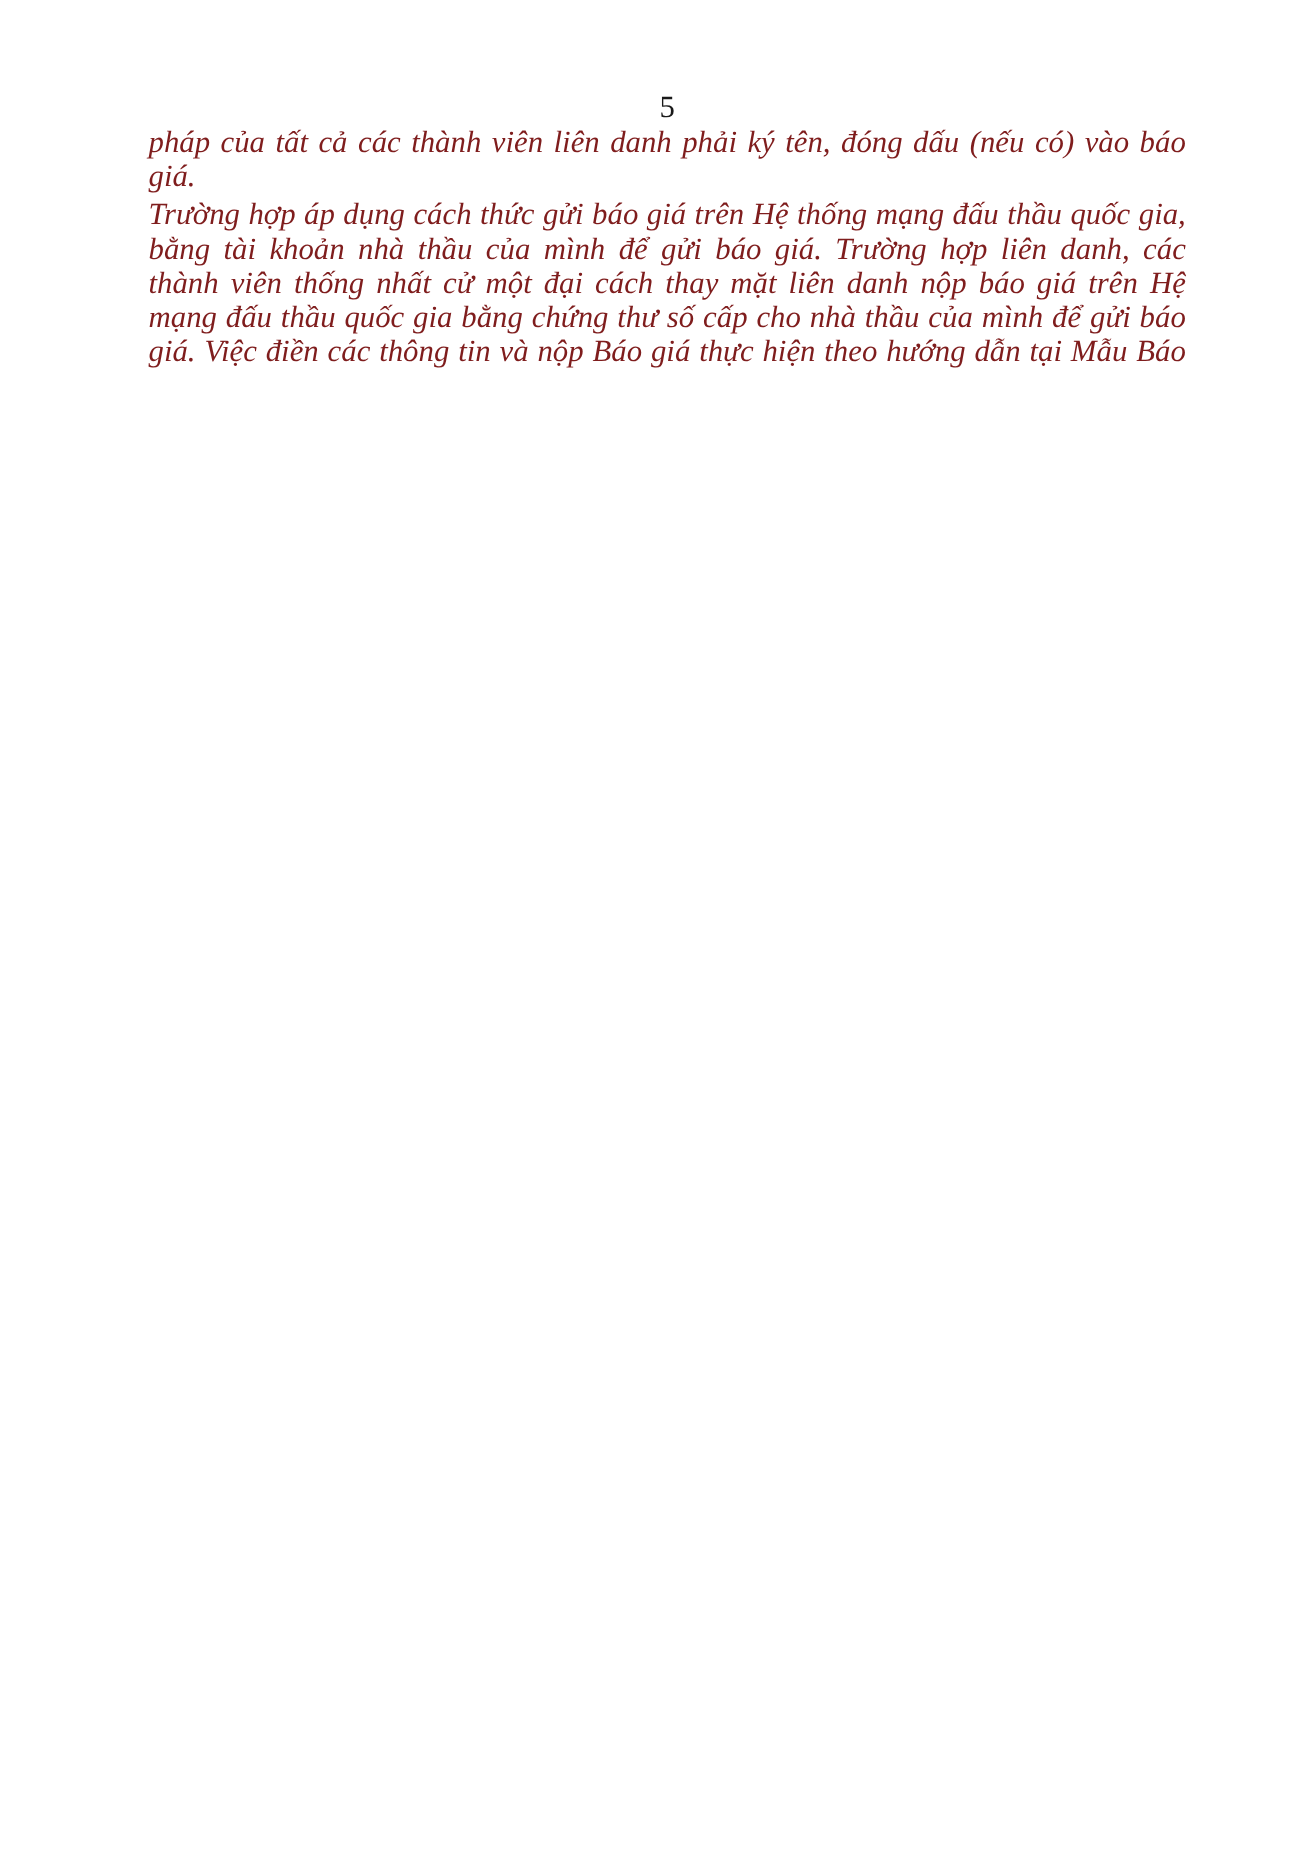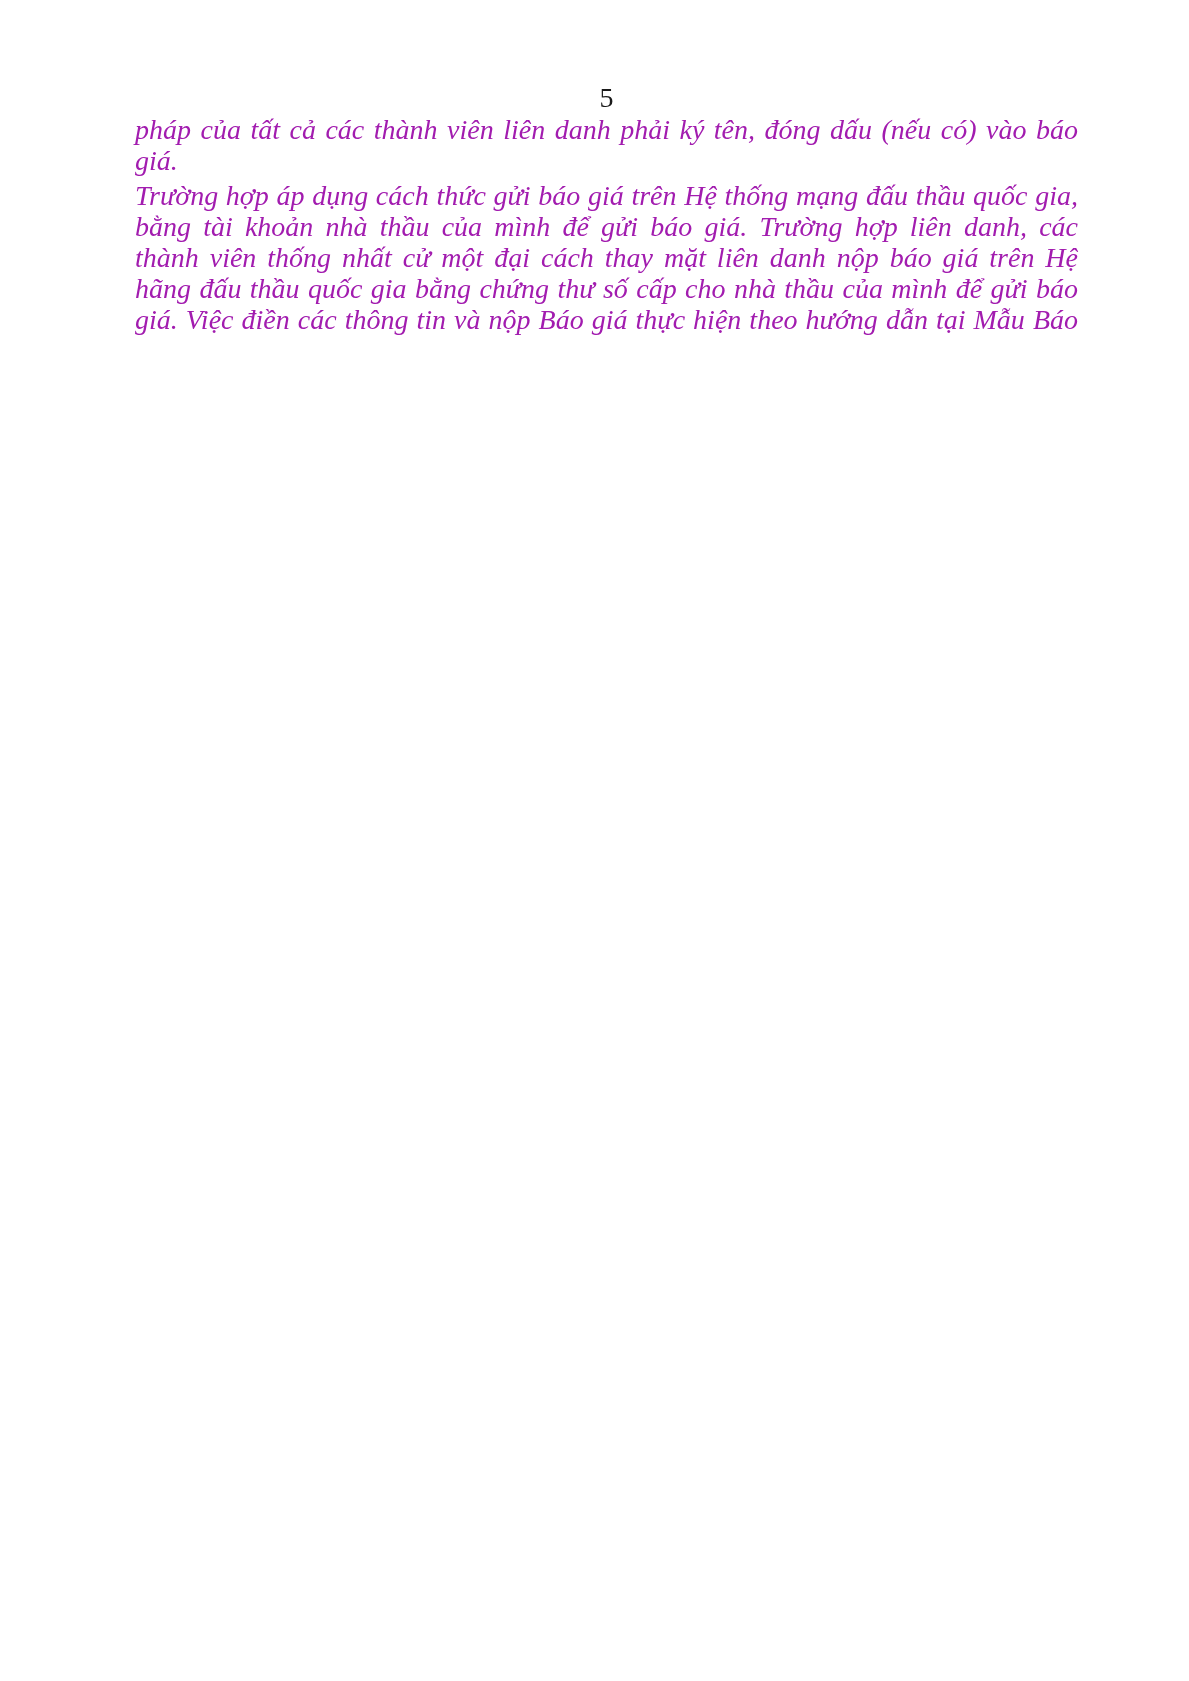--- a/index.html
+++ b/index.html
@@ -31,21 +31,21 @@
     color: #1a1a1a;
   }
   .content {
     position: absolute;
     top: 114px;
     left: 135px;
     width: 943px;
     font-style: italic;
     font-size: 28px;
     line-height: 31px;
-    color: #a21caf;
+    color: #7f1d1d;
   }
   .paragraph {
     margin: 0;
   }
   .paragraph + .paragraph {
     margin-top: 4px;
   }
   .line {
     text-align: justify;
     text-align-last: justify;
@@ -62,17 +62,17 @@
   <div class="page-number">5</div>
   <div class="content" id="content">
       <div class="paragraph">
         <div class="line">pháp của tất cả các thành viên liên danh phải ký tên, đóng dấu (nếu có) vào báo</div>
         <div class="line last">giá.</div>
       </div>
       <div class="paragraph">
         <div class="line">Trường hợp áp dụng cách thức gửi báo giá trên Hệ thống mạng đấu thầu quốc gia,</div>
         <div class="line">bằng tài khoản nhà thầu của mình để gửi báo giá. Trường hợp liên danh, các</div>
         <div class="line">thành viên thống nhất cử một đại cách thay mặt liên danh nộp báo giá trên Hệ</div>
-        <div class="line">hãng đấu thầu quốc gia bằng chứng thư số cấp cho nhà thầu của mình để gửi báo</div>
+        <div class="line">mạng đấu thầu quốc gia bằng chứng thư số cấp cho nhà thầu của mình để gửi báo</div>
         <div class="line">giá. Việc điền các thông tin và nộp Báo giá thực hiện theo hướng dẫn tại Mẫu Báo</div>
       </div>
     </div>
 </div>
 
 </body></html>

